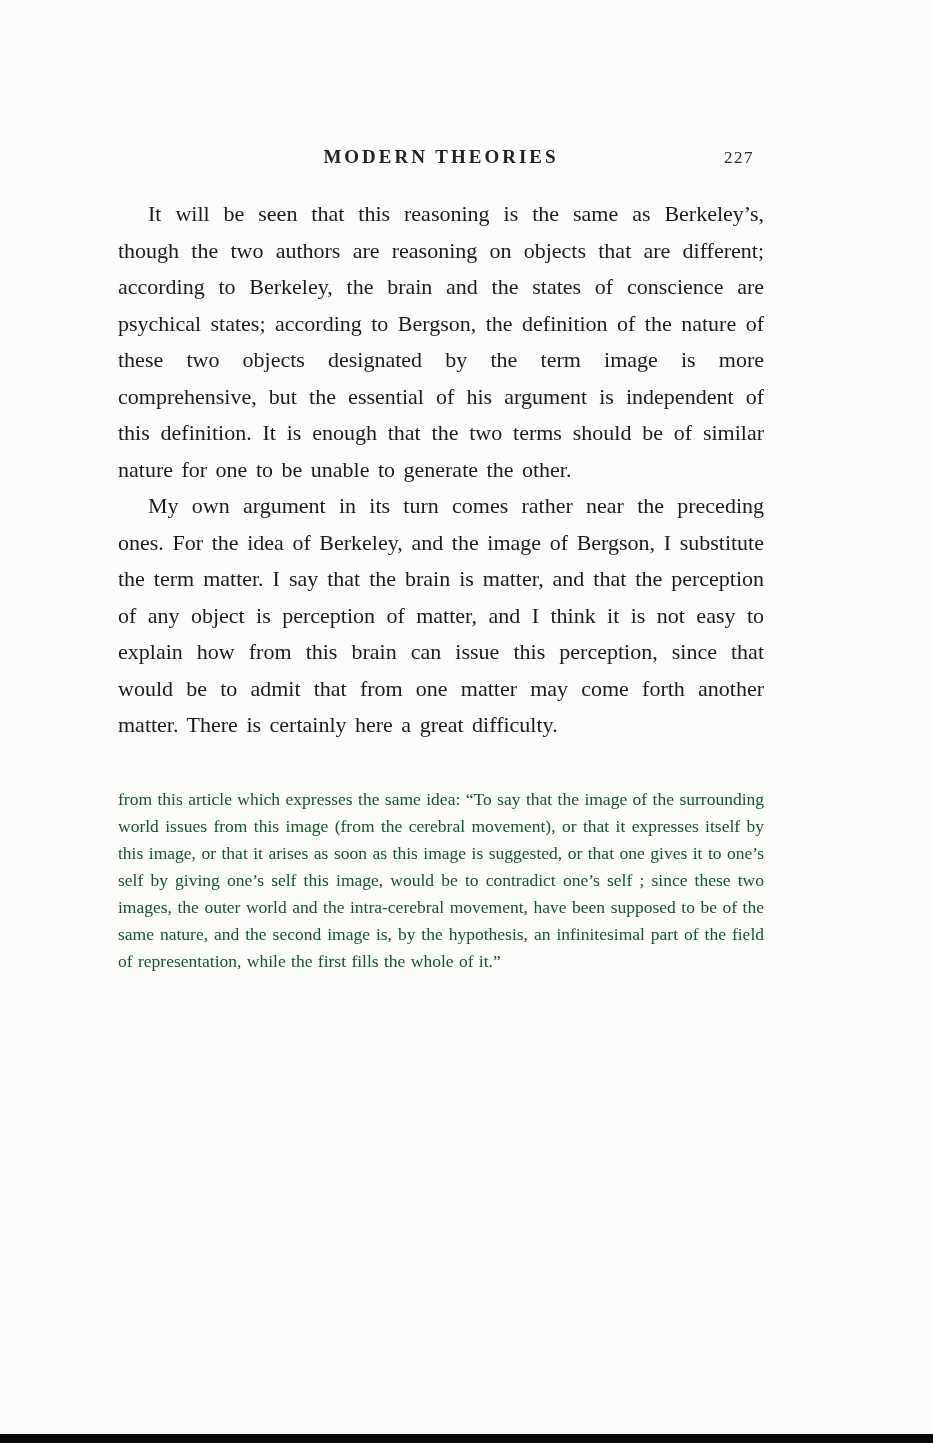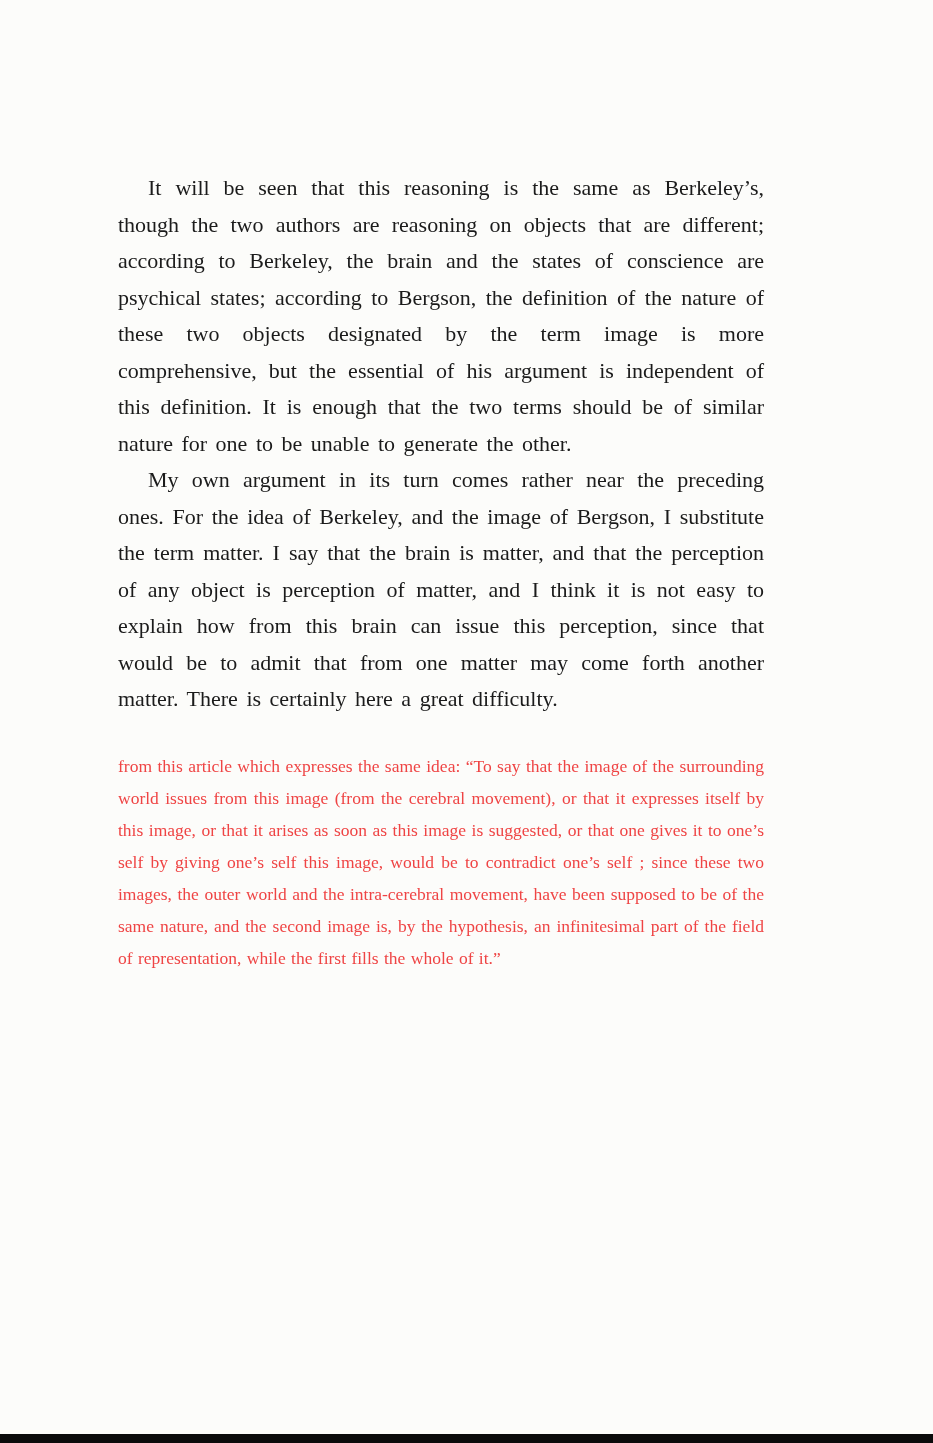--- a/index.html
+++ b/index.html
@@ -47,45 +47,49 @@
     line-height: 36.5px;
     text-align: justify;
     word-spacing: 3px;
     color: #1b1b1b;
   }
   .para {
     margin: 0;
     text-indent: 30px;
   }
   .footnote {
-    margin-top: 32px;
+    margin-top: 42px;
     font-size: 17.5px;
-    line-height: 32px;
+    line-height: 27px;
     text-align: justify;
     word-spacing: 1px;
-    color: #ef4444;
+    color: #14532d;
   }
   .footnote-text {
     margin: 0;
   }
   .bottom-edge {
     position: absolute;
     left: 0;
     bottom: 0;
     width: 100%;
     height: 9px;
     background: #0b0b0b;
   }
 </style>
 </head>
 <body>
 
 <div class="page">
   <div class="text-block">
 
+    <header class="running-header">
+      <span class="header-title">MODERN THEORIES</span>
+      <span class="page-number">227</span>
+    </header>
 
     <main class="body-text">
       <p class="para">It will be seen that this reasoning is the same as Berkeley’s, though the two authors are reasoning on objects that are different; according to Berkeley, the brain and the states of conscience are psychical states; according to Bergson, the definition of the nature of these two objects designated by the term image is more comprehensive, but the essential of his argument is independent of this definition.  It is enough that the two terms should be of similar nature for one to be unable to generate the other.</p>
       <p class="para">My own argument in its turn comes rather near the preceding ones.  For the idea of Berkeley, and the image of Bergson, I substitute the term matter.  I say that the brain is matter, and that the perception of any object is perception of matter, and I think it is not easy to explain how from this brain can issue this perception, since that would be to admit that from one matter may come forth another matter.  There is certainly here a great difficulty.</p>
     </main>
 
     <section class="footnote">
       <p class="footnote-text">from this article which expresses the same idea: “To say that the image of the surrounding world issues from this image (from the cerebral movement), or that it expresses itself by this image, or that it arises as soon as this image is suggested, or that one gives it to one’s self by giving one’s self this image, would be to contradict one’s self ; since these two images, the outer world and the intra-cerebral movement, have been supposed to be of the same nature, and the second image is, by the hypothesis, an infinitesimal part of the field of representation, while the first fills the whole of it.”</p>
     </section>
 

